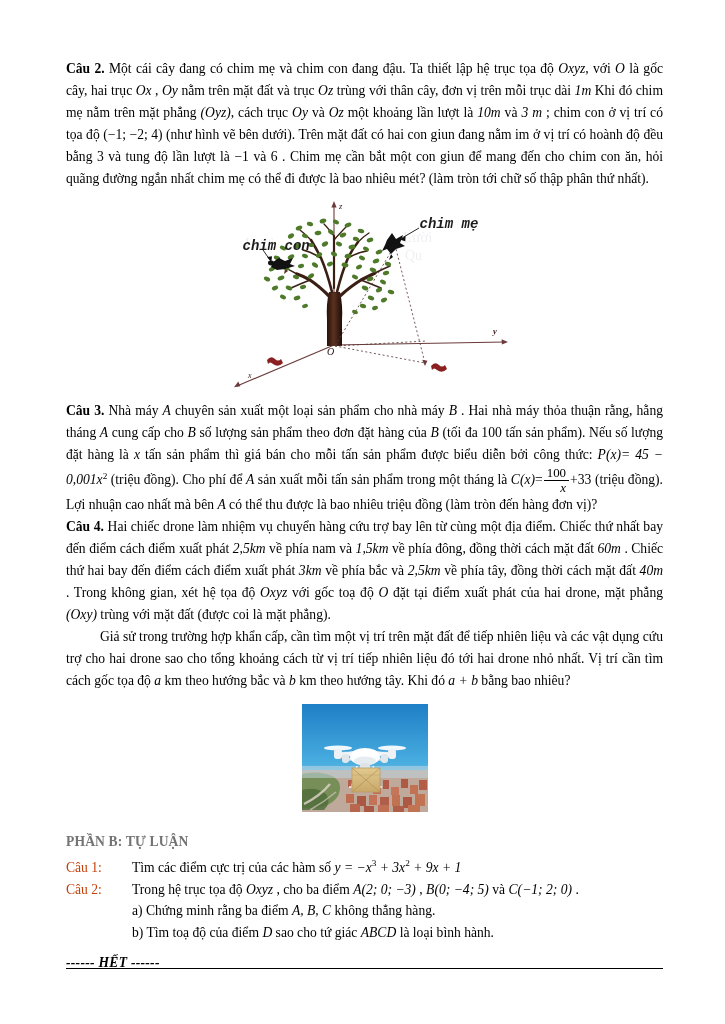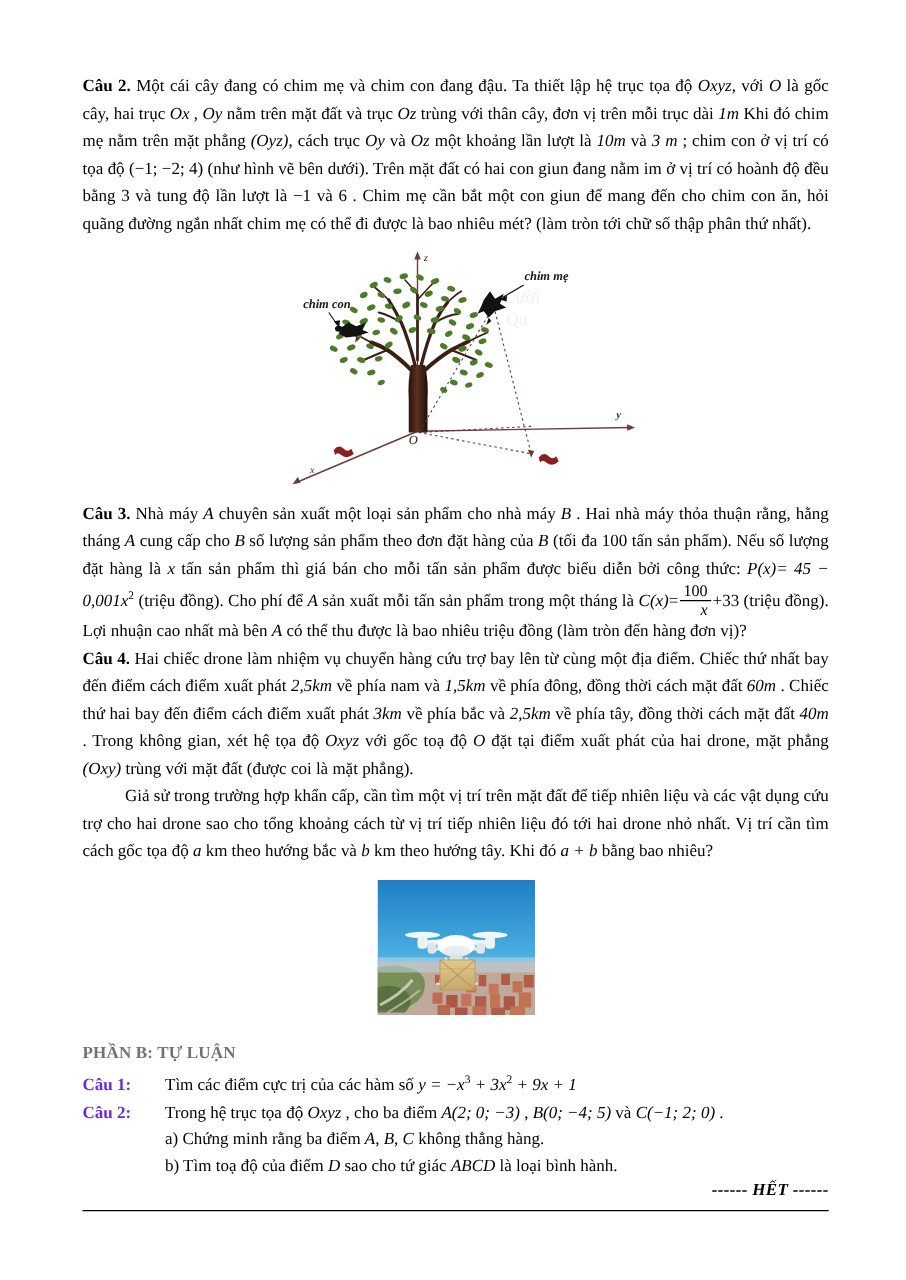--- a/index.html
+++ b/index.html
@@ -51,24 +51,24 @@
   
   .fig-tree {
     position: relative;
     width: 300px;
     height: 188px;
     margin: 10px auto 0 auto;
   }
   .fig-tree svg { display: block; }
   .fig-label {
     position: absolute;
-    font-family: Liberation Serif, serif;
+    font-family: Liberation Mono, monospace;
     font-style: italic;
     font-weight: bold;
-    font-size: 10px;
+    font-size: 14px;
     color: #1a1a1a;
     white-space: nowrap;
   }
   .lbl-chimcon { left: 28px; top: 38px; }
   .lbl-chimme  { left: 205px; top: 16px; }
 
   
   .fig-drone-wrap {
     margin: 12px auto 0 auto;
     width: 126px;
@@ -88,37 +88,37 @@
     color: #737373;
     letter-spacing: 0.01em;
   }
   .tl-row {
     display: flex;
     align-items: baseline;
     font-size: 13.6px;
     line-height: 1.58;
   }
   .tl-num {
-    color: #6d28d9;
-    font-weight: bold;
+    color: #c2410c;
+    font-weight: normal;
     width: 66px;
     flex: 0 0 66px;
   }
   .tl-body { flex: 1 1 auto; }
   .tl-sub {
     margin-left: 66px;
     font-size: 13.6px;
     line-height: 1.58;
   }
   .het {
-    text-align: right;
+    text-align: left;
     font-weight: bold;
     font-style: italic;
     font-size: 13.6px;
-    margin-top: 1px;
+    margin-top: 12px;
     letter-spacing: 0.02em;
   }
 
   
   .footer {
     position: absolute;
     left: 66px;
     top: 968px;
     width: 597px;
   }

